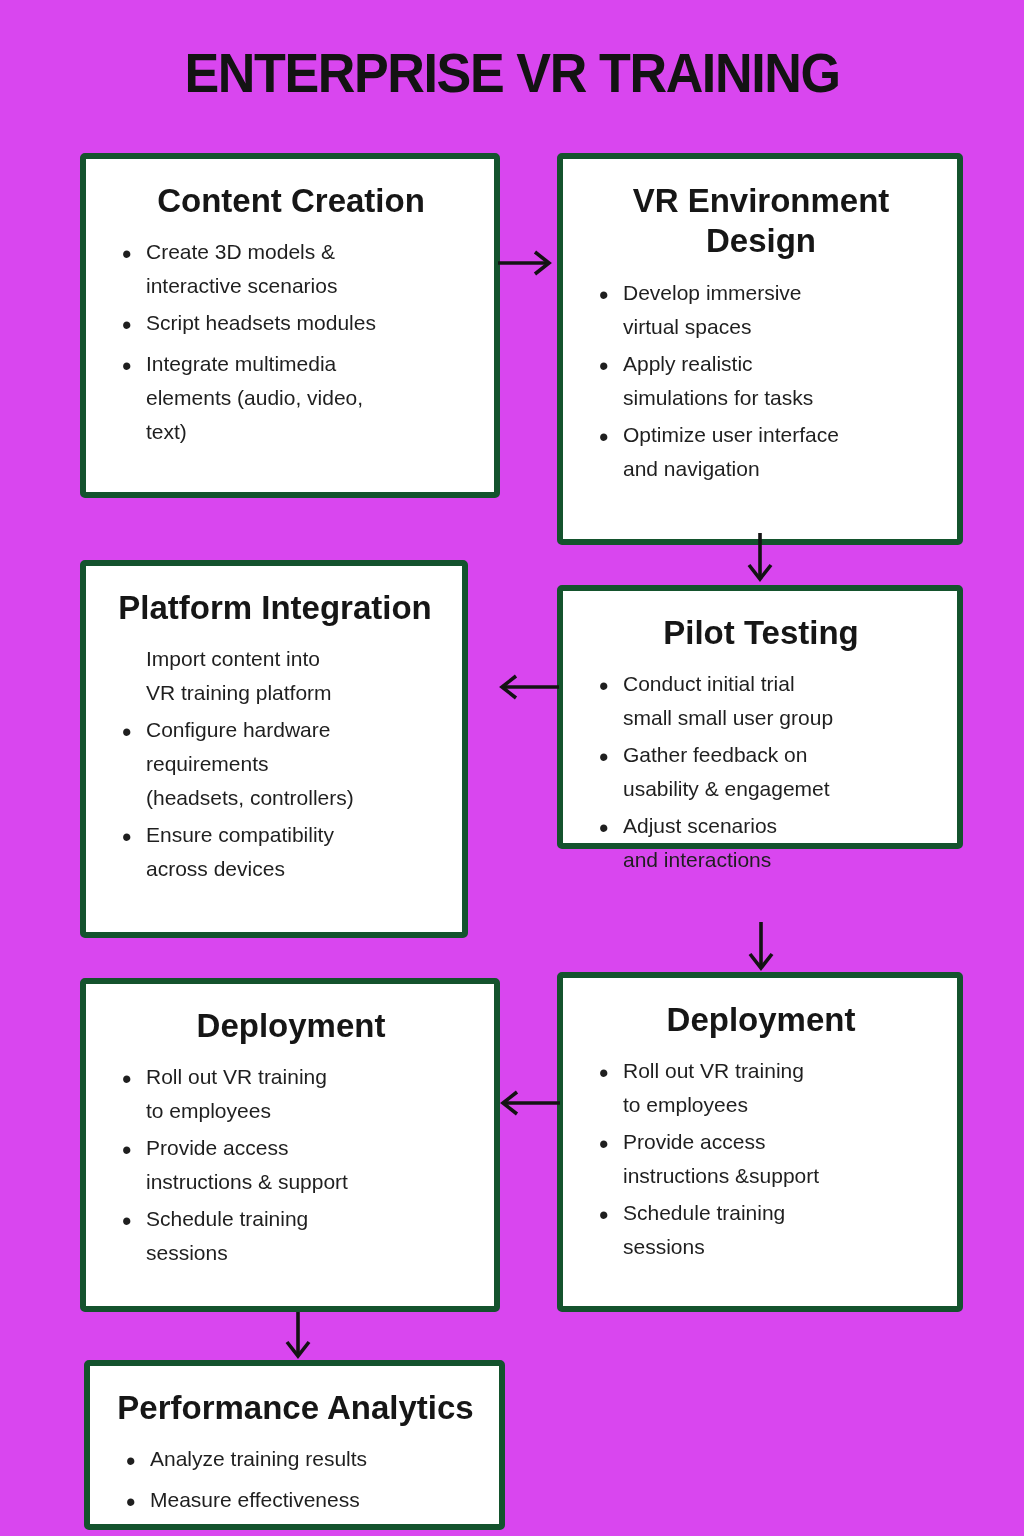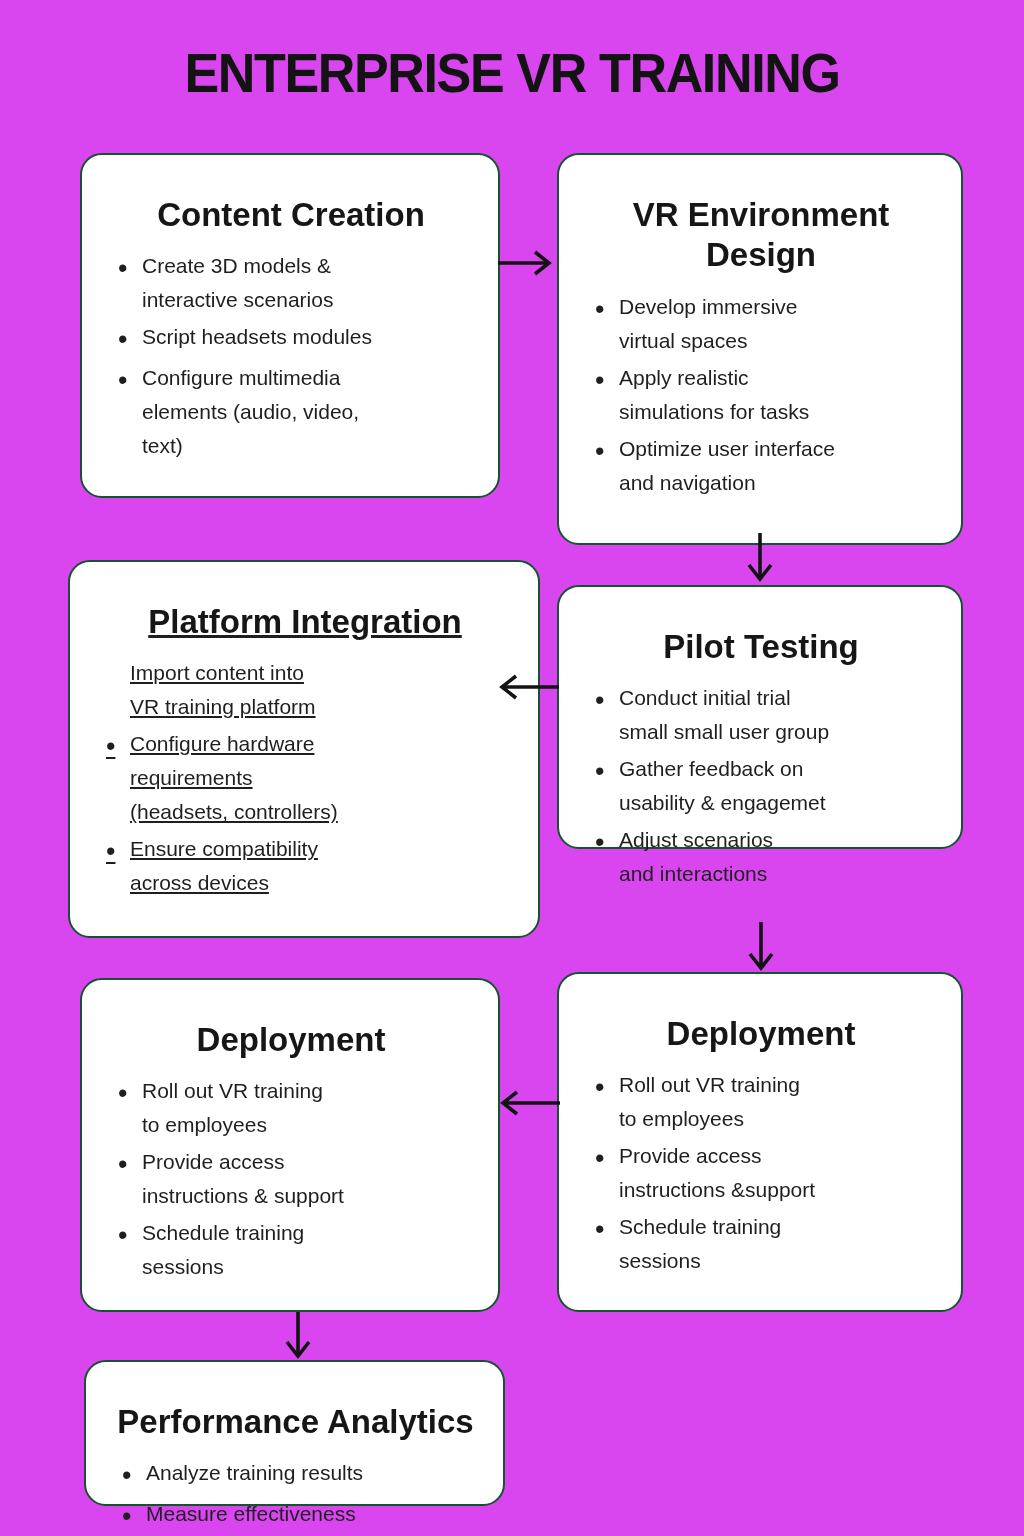--- a/index.html
+++ b/index.html
@@ -11,41 +11,41 @@
   }
   .page-title {
     position:absolute; top:40px; left:0; width:1024px;
     text-align:center; font-size:56px; font-weight:bold;
     letter-spacing:-1.5px; color:#131313;
     transform:scaleX(0.93); transform-origin:center;
     white-space:nowrap;
   }
   .box {
     position:absolute; background:#ffffff;
-    border:2px solid #14532d; border-radius:22px;
-    padding:40px 18px 18px 20px; color:#1f1f1f;
+    border:6px solid #14532d; border-radius:5px;
+    padding:22px 18px 18px 20px; color:#1f1f1f;
   }
   .box-title {
     font-size:33px; font-weight:bold; line-height:1.22;
     text-align:center; color:#161616; white-space:pre-line;
     margin-bottom:14px;
   }
   .items { padding-left:10px; }
   .item { display:grid; grid-template-columns:30px 1fr; margin-bottom:3px; }
   .marker { font-size:27px; line-height:38px; padding-left:6px; color:#1f1f1f; }
   .itext { font-size:21px; line-height:34px; white-space:pre-line; color:#1f1f1f; }
 
   
   #box-0 { left:80px;  top:153px;  width:420px; height:345px; }
   #box-1 { left:557px; top:153px;  width:406px; height:392px; }
-  #box-2 { left:68px;  top:560px;  width:472px; height:378px;text-decoration:underline; }
+  #box-2 { left:80px;  top:560px;  width:388px; height:378px; }
   #box-3 { left:557px; top:585px;  width:406px; height:264px; }
   #box-4 { left:80px;  top:978px;  width:420px; height:334px; }
   #box-5 { left:557px; top:972px;  width:406px; height:340px; }
-  #box-6 { left:84px;  top:1360px; width:421px; height:146px; }
+  #box-6 { left:84px;  top:1360px; width:421px; height:170px; }
 
   .arrow { position:absolute; }
   .arrow svg { display:block; stroke:#131313; stroke-width:3.6; fill:none; }
   #arrow-0 { left:498px; top:248px; }
   #arrow-1 { left:745px; top:533px; }
   #arrow-2 { left:497px; top:672px; }
   #arrow-3 { left:746px; top:922px; }
   #arrow-4 { left:498px; top:1088px; }
   #arrow-5 { left:283px; top:1312px; }
 </style>
@@ -63,21 +63,21 @@
         <span class="marker">•</span>
         <span class="itext">Create 3D models &amp;
 interactive scenarios</span>
       </div>
       <div class="item">
         <span class="marker">•</span>
         <span class="itext">Script headsets modules</span>
       </div>
       <div class="item">
         <span class="marker">•</span>
-        <span class="itext">Configure multimedia
+        <span class="itext">Integrate multimedia
 elements (audio, video,
 text)</span>
       </div>
     </div>
   </div>
 
   <div class="box" id="box-1">
     <div class="box-title">VR Environment
 Design</div>
     <div class="items">

